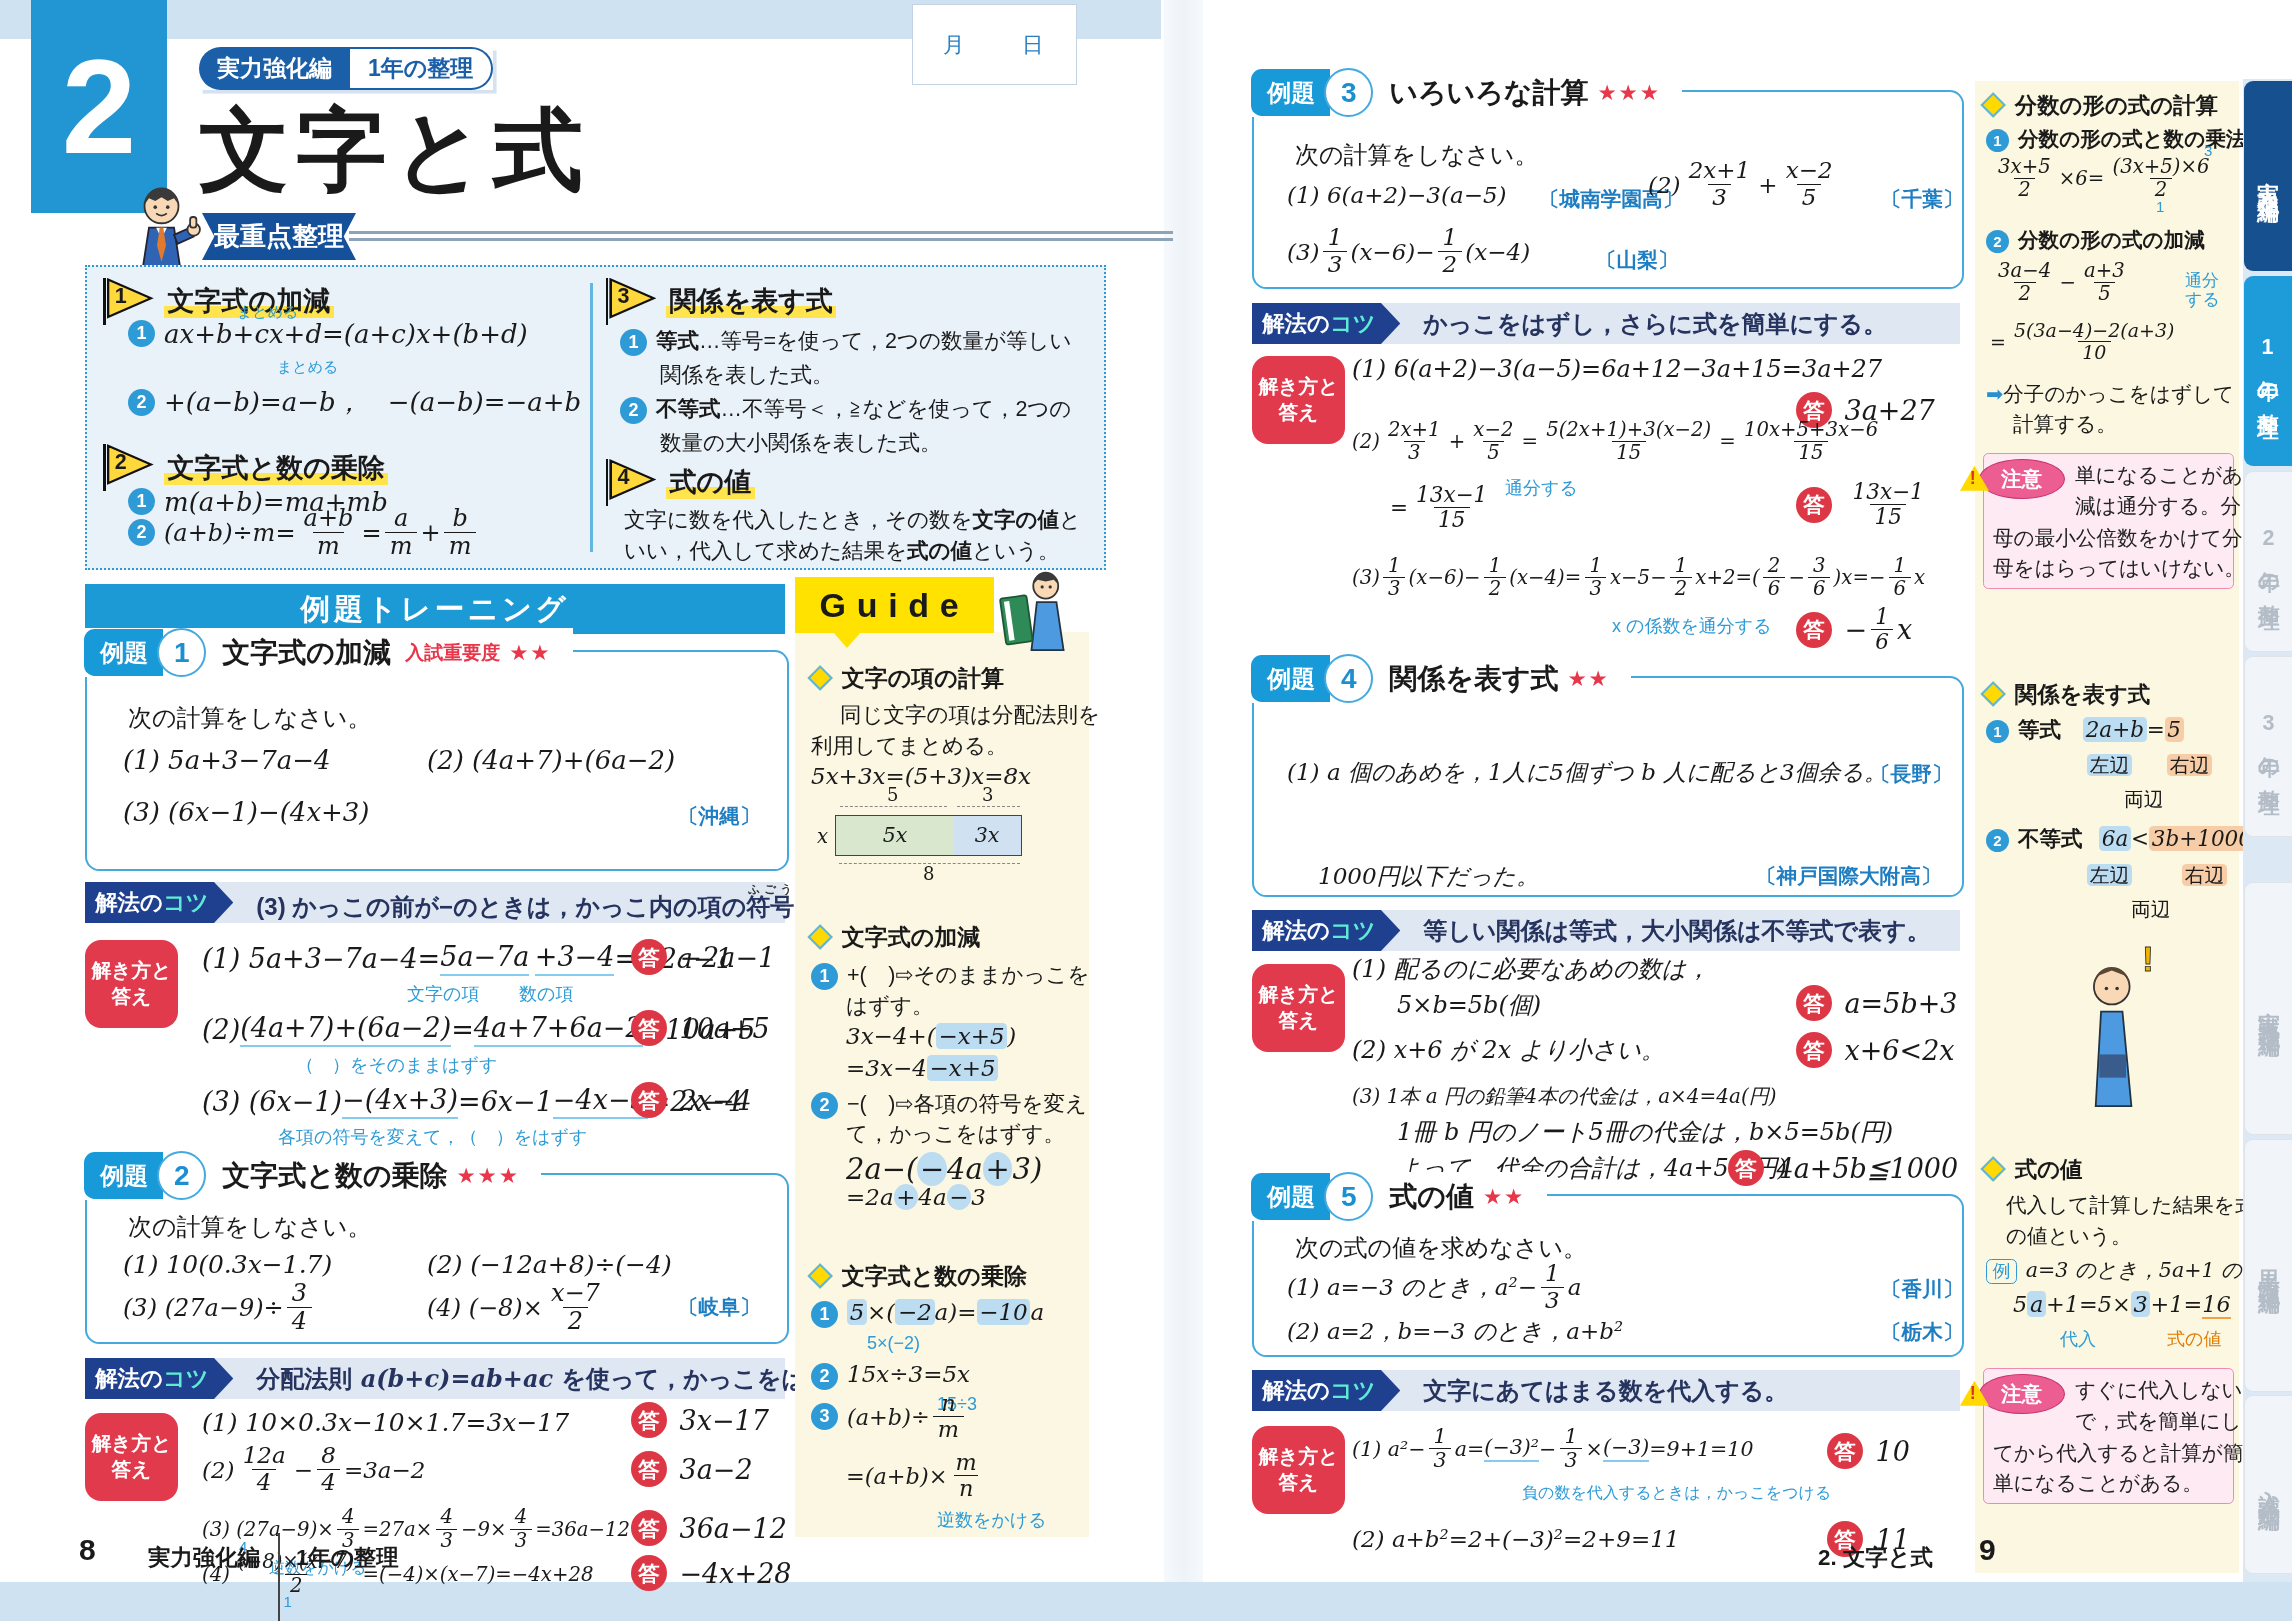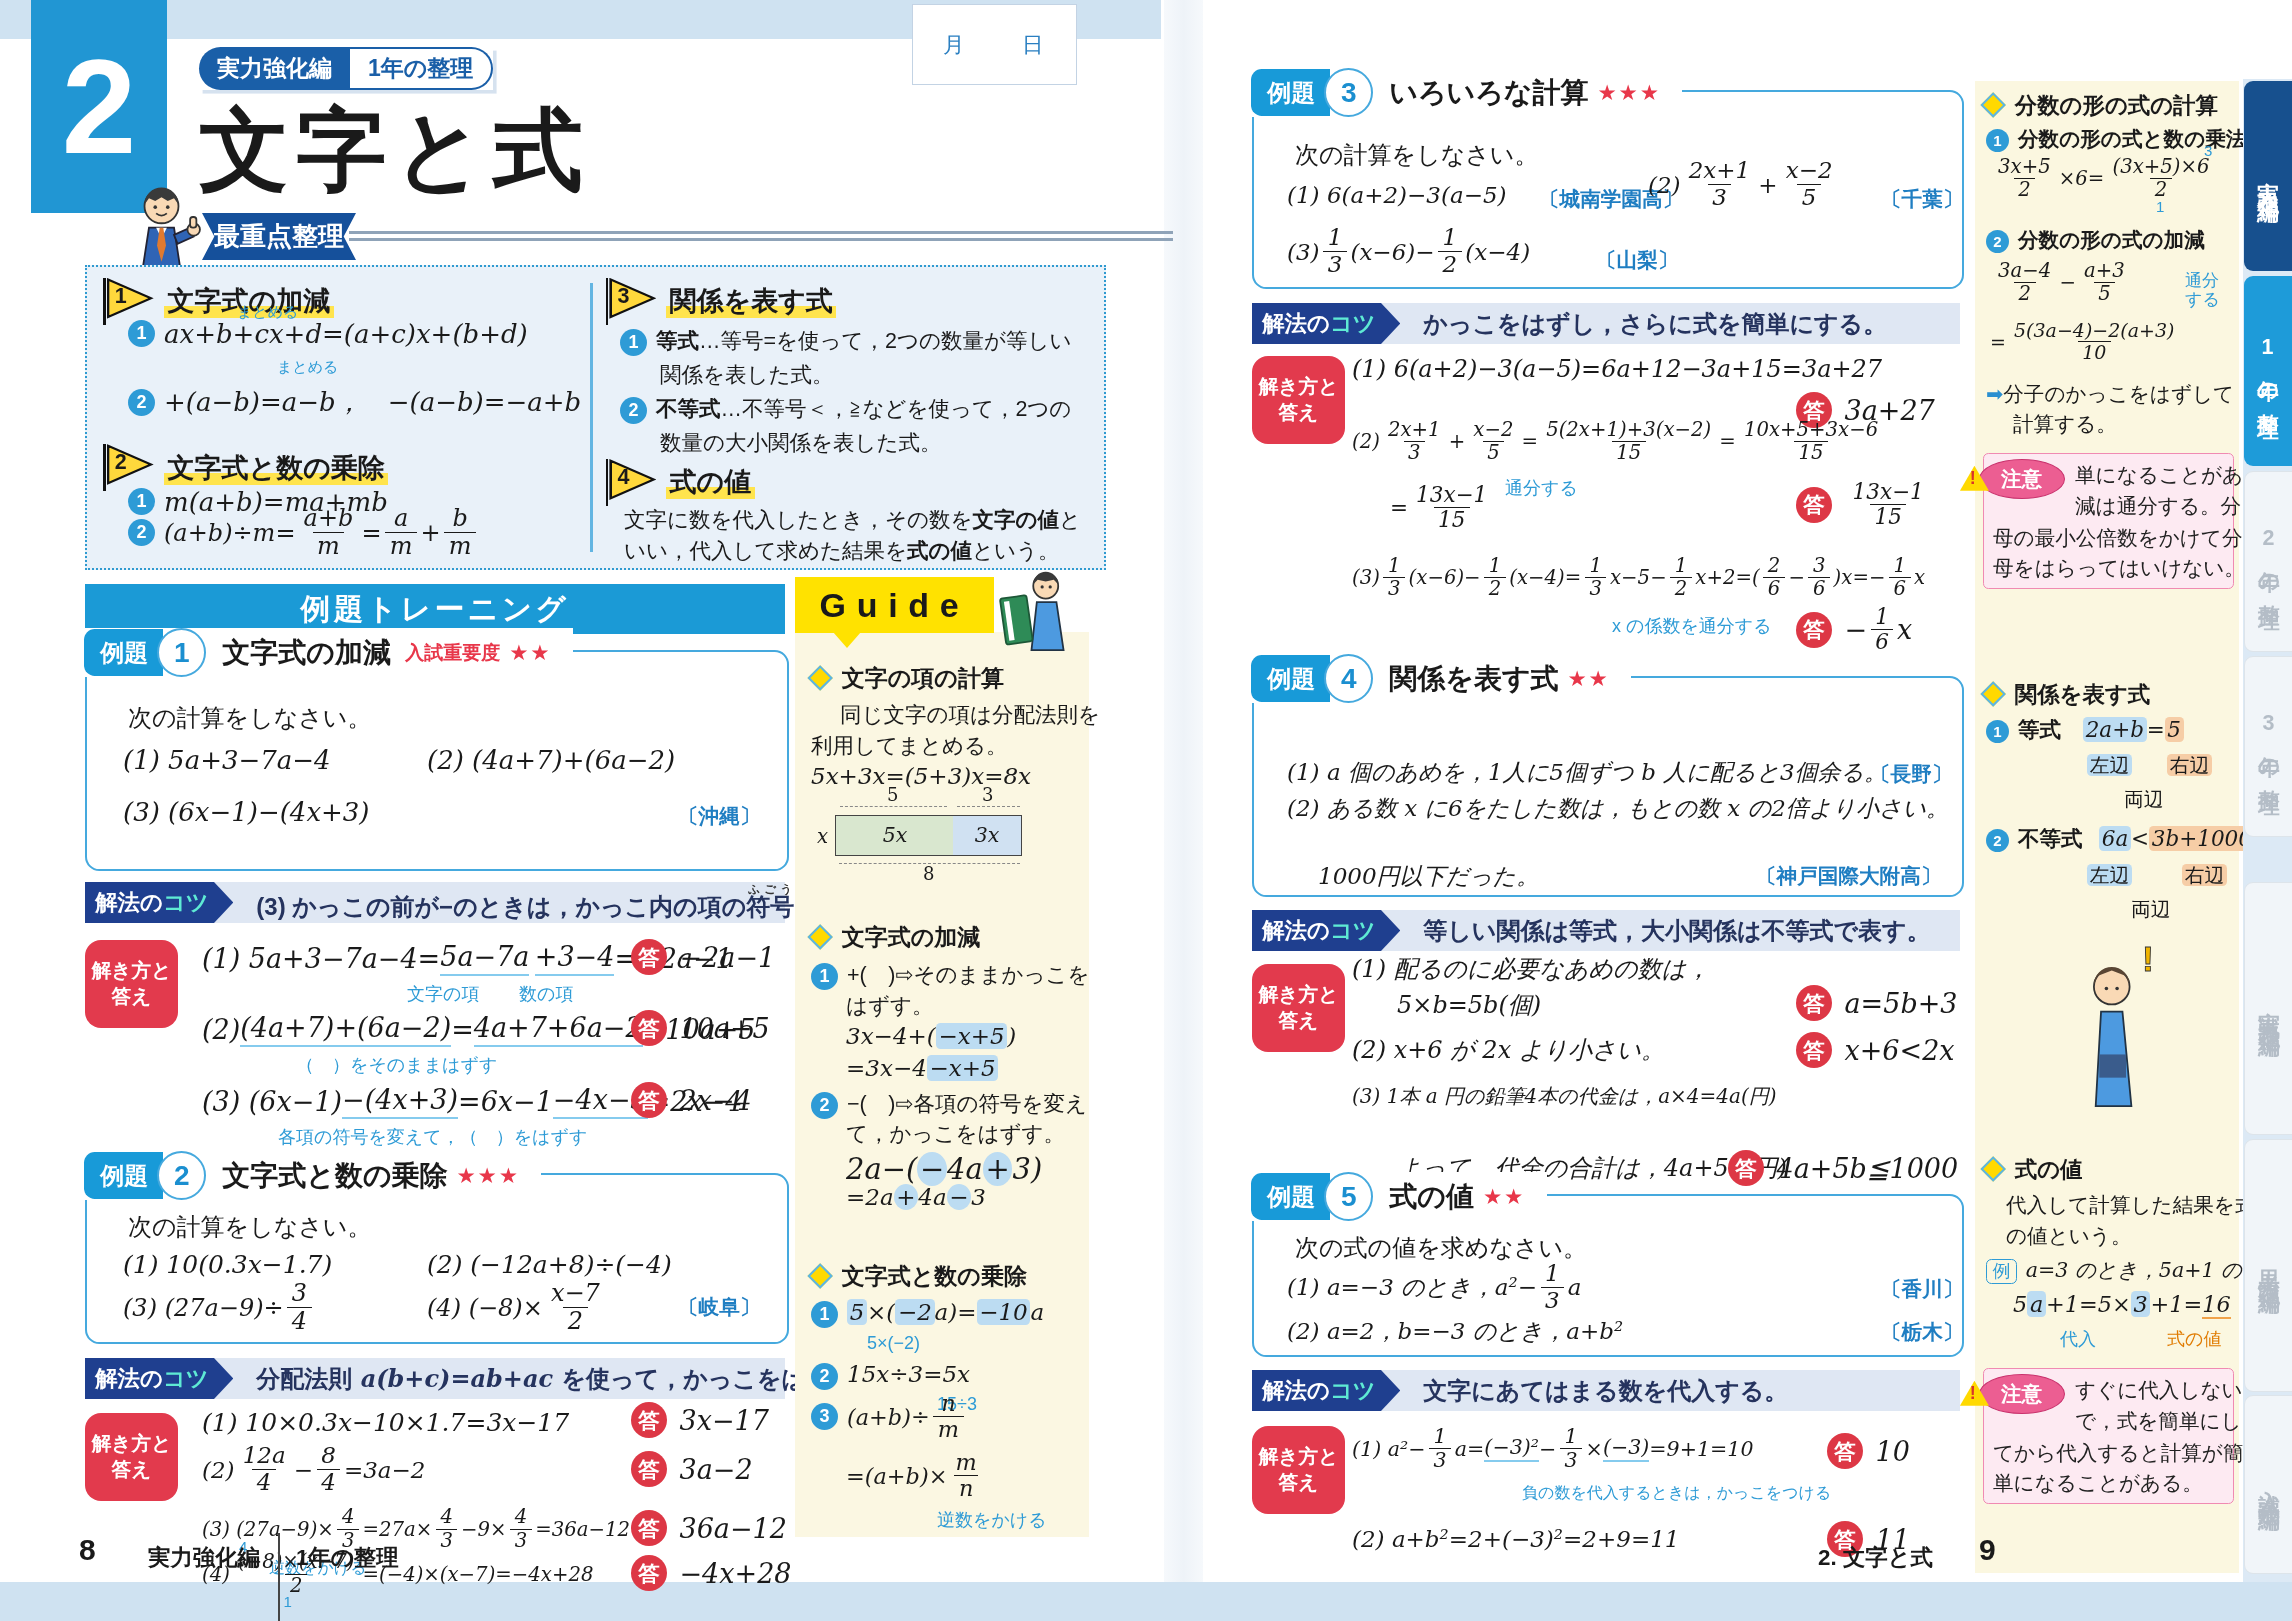--- a/index.html
+++ b/index.html
@@ -570,21 +570,20 @@
 
   <div class="exbox" style="left:1252px;top:676px;width:708px;height:217px">
     <div class="exhead">
       <span class="extab">例題</span>
       <span class="exnum">4</span>
       <span class="extitle">関係を表す式</span>
       <span class="stars">★★</span>
     </div>
     <div class="t m" style="left:33px;top:79px;font-size:23px">(1) a 個のあめを，1人に5個ずつ b 人に配ると3個余る。</div>
     <span class="src" style="left:616px;top:82px">〔長野〕</span>
-    <div class="t m" style="left:33px;top:115px;font-size:23px">(2) ある数 x に6をたした数は，もとの数 x の2倍より小さい。</div>
     <div class="t m" style="left:64px;top:183px;font-size:23px">1000円以下だった。</div>
     <span class="src" style="left:502px;top:184px">〔神戸国際大附高〕</span>
   </div>
 
   <div class="koto" style="left:1252px;top:910px;width:708px">
     <div class="kotolabel">
         <span>解法の</span>
         <span class="y">コツ</span>
       </div>
     <div class="kototext">等しい関係は等式，大小関係は不等式で表す。</div>
@@ -602,20 +601,21 @@
       <span class="ansval">a=5b+3</span>
   </div>
 
   <div class="mrow" style="left:1352px;top:1032px;height:36px;font-size:24px">(2) x+6 が 2x より小さい。</div>
   <div class="ansrow" style="left:1796px;top:1032px">
     <span class="ansbadge">答</span>
       <span class="ansval">x+6&lt;2x</span>
   </div>
 
   <div class="mrow" style="left:1352px;top:1078px;height:36px;font-size:20px">(3) 1本 a 円の鉛筆4本の代金は，a×4=4a(円)</div>
+  <div class="mrow" style="left:1397px;top:1114px;height:36px;font-size:24px">1冊 b 円のノート5冊の代金は，b×5=5b(円)</div>
   <div class="mrow" style="left:1397px;top:1150px;height:36px;font-size:24px">よって，代金の合計は，4a+5b(円)</div>
   <div class="ansrow" style="left:1728px;top:1150px">
     <span class="ansbadge">答</span>
       <span class="ansval">4a+5b≦1000</span>
   </div>
 
   <div class="exbox" style="left:1252px;top:1194px;width:708px;height:159px">
     <div class="exhead">
       <span class="extab">例題</span>
       <span class="exnum">5</span>

